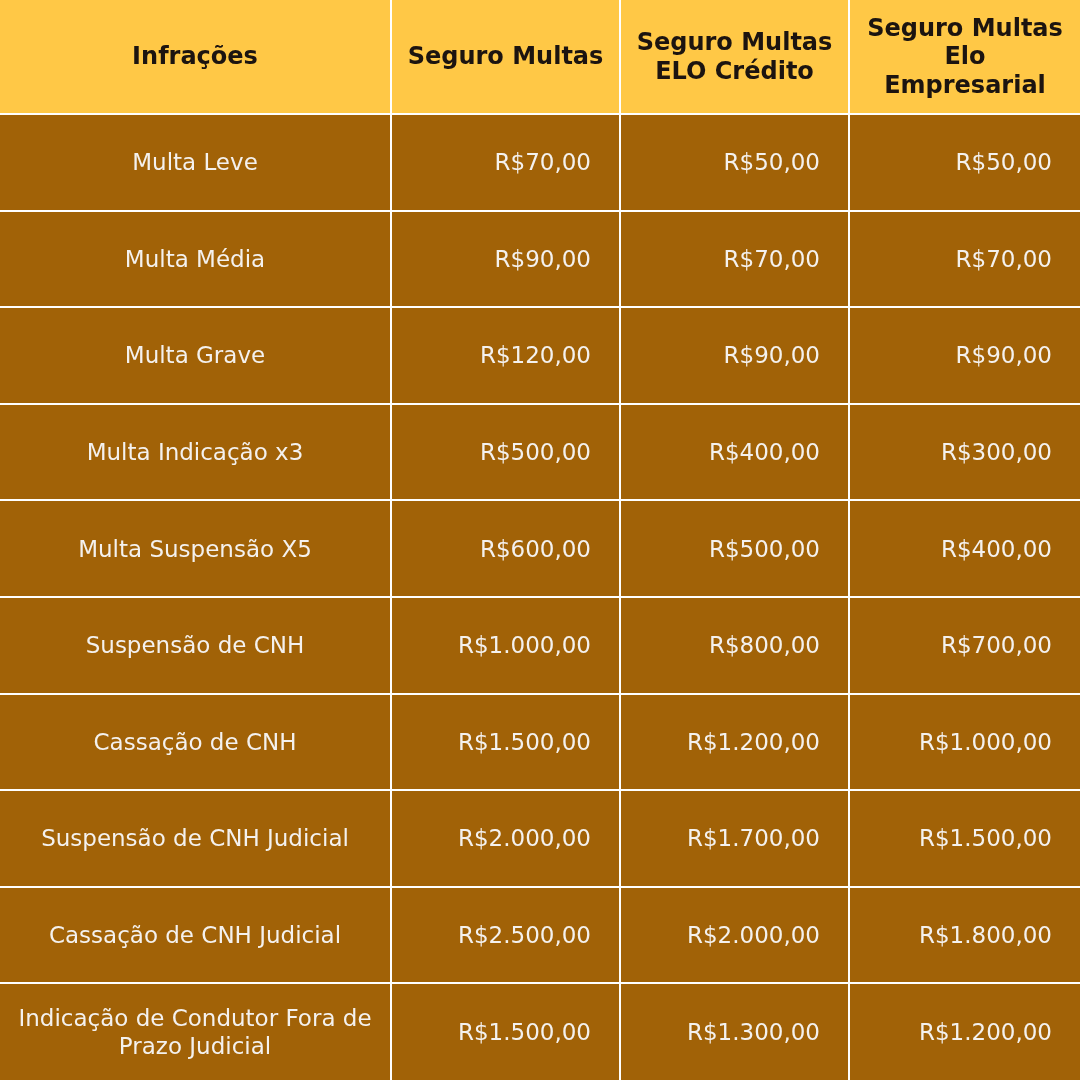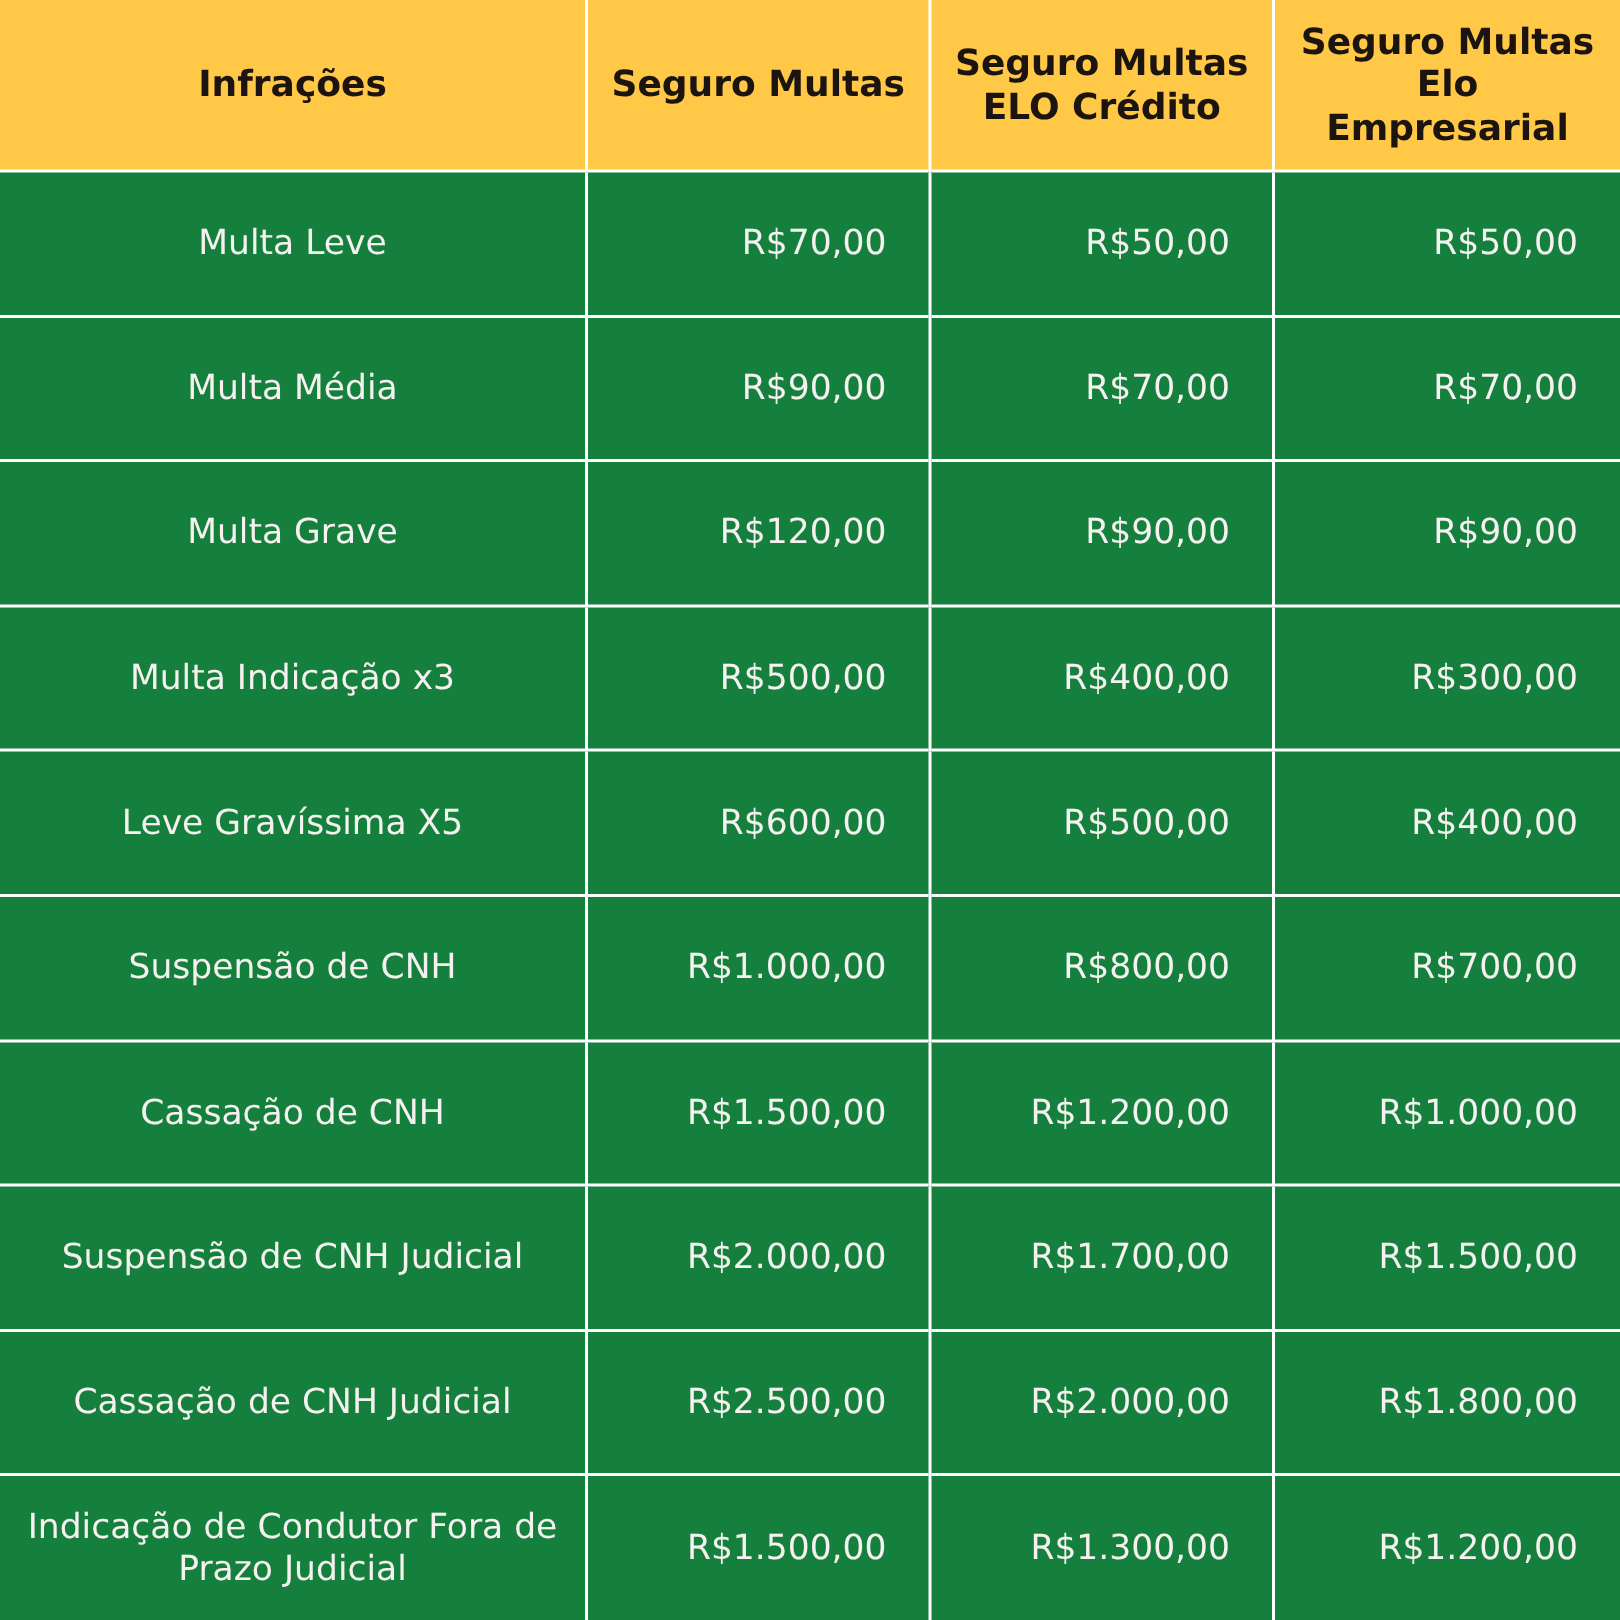--- a/index.html
+++ b/index.html
@@ -33,21 +33,21 @@
     text-align: center;
     vertical-align: middle;
     padding: 6px 10px;
     border-right: 2px solid #ffffff;
     height: 114px;
     box-sizing: border-box;
   }
   thead th:last-child { border-right: none; }
 
   tbody td {
-    background: #15803d;
+    background: #a16207;
     color: #f4f1ee;
     font-size: 23px;
     font-weight: 400;
     height: 80px;
     padding: 4px 14px;
     box-sizing: border-box;
     border-top: 2px solid #ffffff;
     border-right: 2px solid #ffffff;
     vertical-align: middle;
   }
@@ -99,21 +99,21 @@
       <td class="value">R$90,00</td>
       <td class="value">R$90,00</td>
     </tr>
     <tr>
       <td class="label">Multa Indicação x3</td>
       <td class="value">R$500,00</td>
       <td class="value">R$400,00</td>
       <td class="value">R$300,00</td>
     </tr>
     <tr>
-      <td class="label">Leve Gravíssima X5</td>
+      <td class="label">Multa Suspensão X5</td>
       <td class="value">R$600,00</td>
       <td class="value">R$500,00</td>
       <td class="value">R$400,00</td>
     </tr>
     <tr>
       <td class="label">Suspensão de CNH</td>
       <td class="value">R$1.000,00</td>
       <td class="value">R$800,00</td>
       <td class="value">R$700,00</td>
     </tr>

